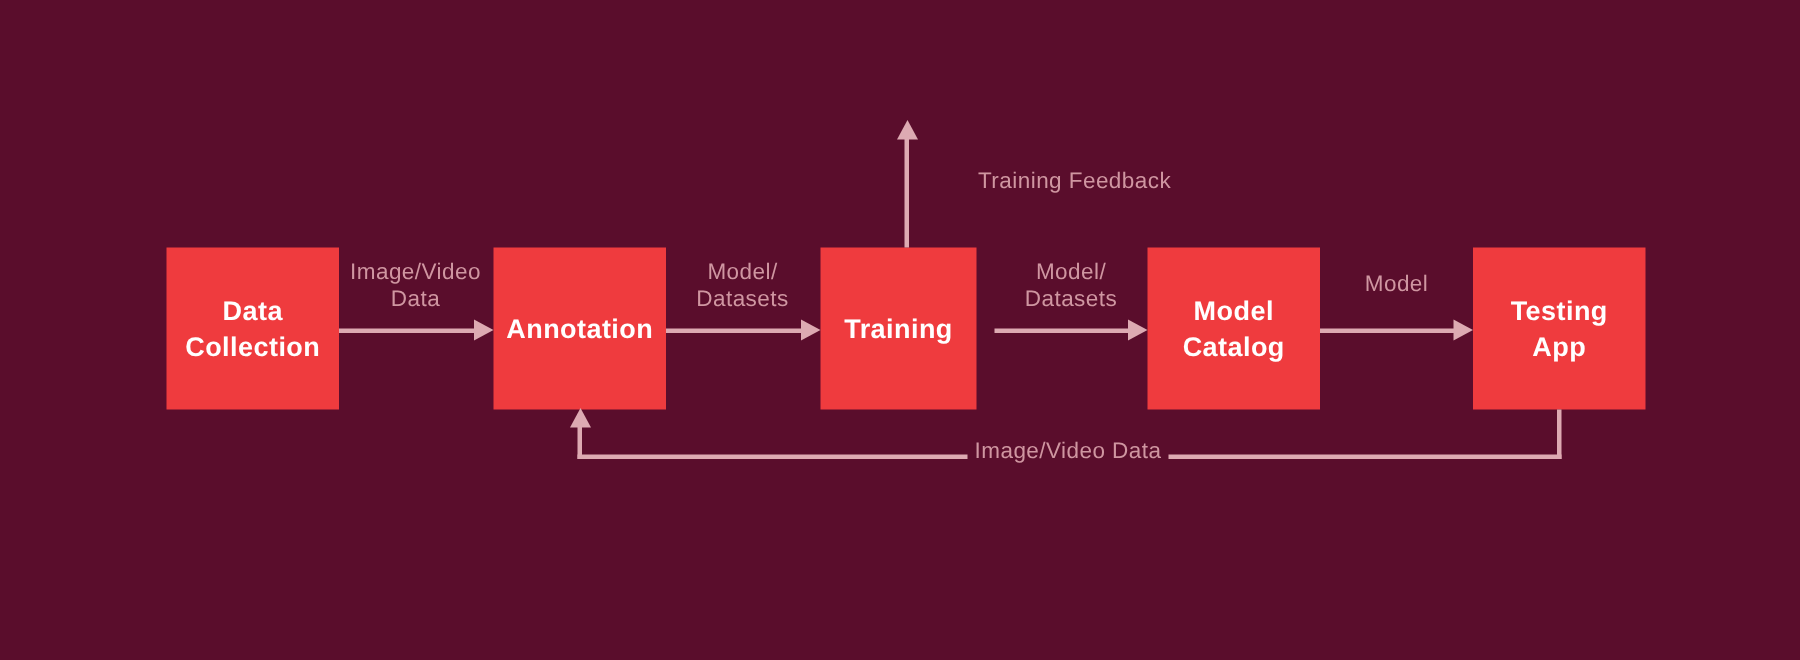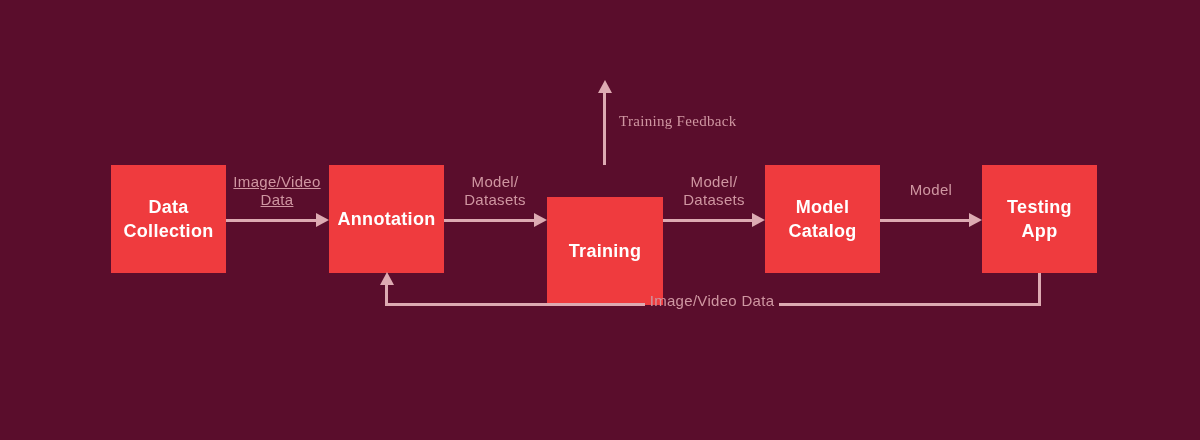--- a/index.html
+++ b/index.html
@@ -83,45 +83,45 @@
 
 <div class="canvas">
 
   <div class="node" style="left:111px;">
     <span>Data
 Collection</span>
   </div>
   <div class="node" style="left:329px;justify-content:center;">
     <span>Annotation</span>
   </div>
-  <div class="node" style="left:547px; width:116px;margin-top:32px;">
+  <div class="node" style="left:547px; width:104px;">
     <span>Training</span>
   </div>
   <div class="node" style="left:765px;">
     <span>Model
 Catalog</span>
   </div>
   <div class="node" style="left:982px;align-items:center;">
     <span>Testing
 App</span>
   </div>
 
   <div class="hline" style="left:226px; top:219px; width:92px;"></div>
   <div class="ah-right" style="left:316px; top:213px;"></div>
-  <div class="elabel" style="left:277px; top:173px;text-decoration:underline;">Image/Video
+  <div class="elabel" style="left:277px; top:173px;">Image/Video
 Data</div>
 
   <div class="hline" style="left:444px; top:219px; width:92px;"></div>
   <div class="ah-right" style="left:534px; top:213px;"></div>
   <div class="elabel" style="left:495px; top:173px;">Model/
 Datasets</div>
 
   <div class="vline" style="left:603px; top:90px; height:75px;"></div>
   <div class="ah-up" style="left:598px; top:80px;"></div>
-  <div class="elabel left-align" style="left:619px; top:112px;font-family:Liberation Serif, serif;">Training Feedback</div>
+  <div class="elabel left-align" style="left:652px; top:112px;">Training Feedback</div>
 
   <div class="hline" style="left:663px; top:219px; width:91px;"></div>
   <div class="ah-right" style="left:752px; top:213px;"></div>
   <div class="elabel" style="left:714px; top:173px;">Model/
 Datasets</div>
 
   <div class="hline" style="left:880px; top:219px; width:91px;"></div>
   <div class="ah-right" style="left:969px; top:213px;"></div>
   <div class="elabel" style="left:931px; top:181px;">Model</div>
 

